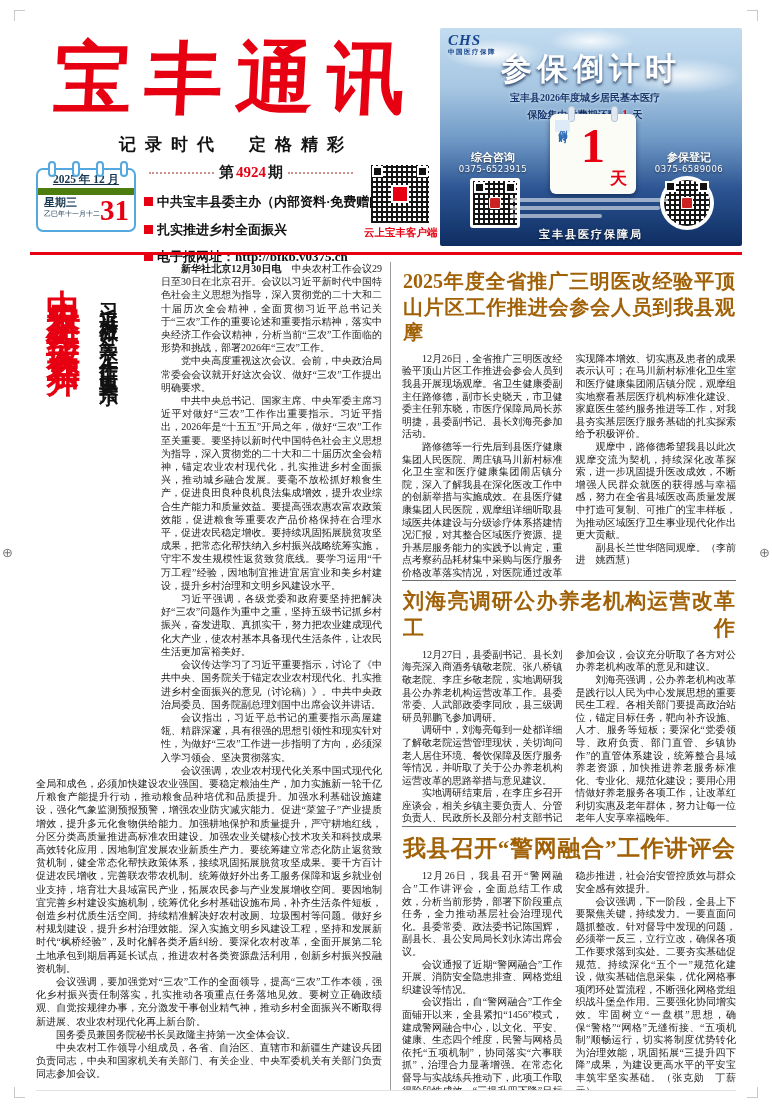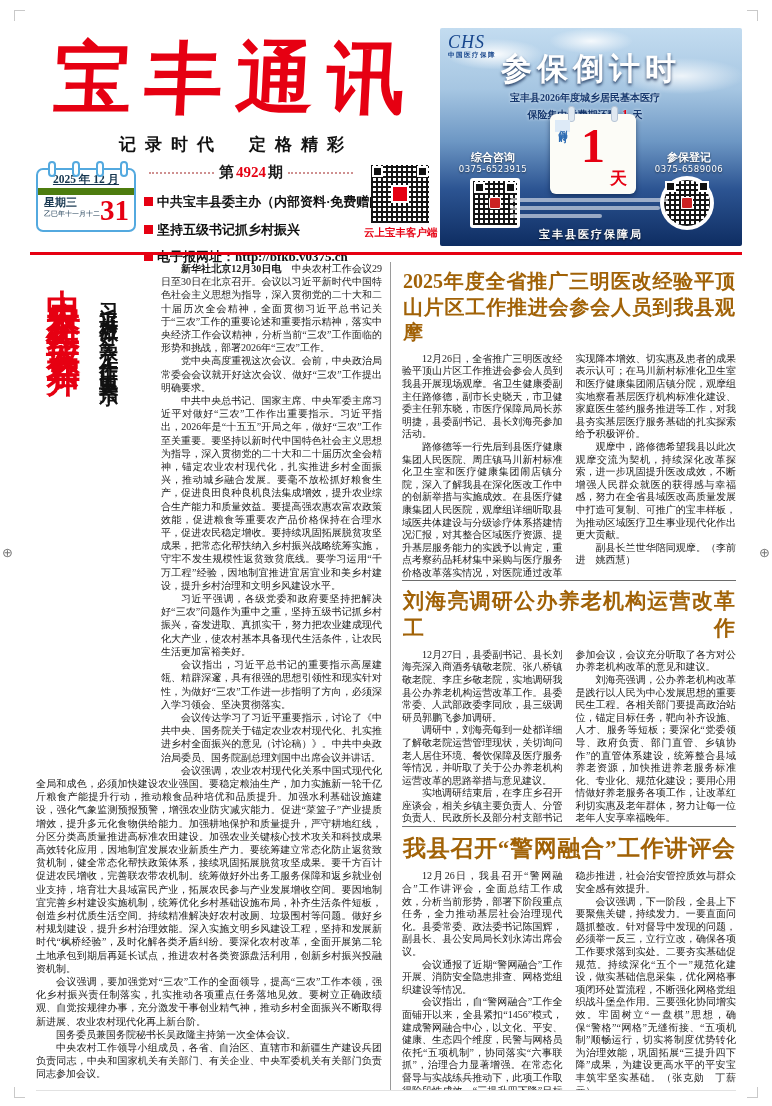--- a/index.html
+++ b/index.html
@@ -51,21 +51,21 @@
   .mast-qr .qc{width:14px;height:14px;background:#e60012;border:2px solid #fff;}
   .qr-caption{font-size:10.5px;font-weight:700;color:#e60012;margin-top:3px;white-space:nowrap;}
   
   .ad{position:absolute;left:440px;top:28px;width:302px;height:218px;overflow:hidden;border-radius:2px;
       background:
        radial-gradient(ellipse 70px 22px at 18% 12%, rgba(255,255,255,.95), transparent 70%),
        radial-gradient(ellipse 90px 26px at 80% 22%, rgba(255,255,255,.8), transparent 70%),
        radial-gradient(ellipse 60px 18px at 50% 6%, rgba(255,255,255,.85), transparent 70%),
        linear-gradient(180deg,#c3dcf0 0%,#a6c6e2 28%,#6d97c4 52%,#2c5492 74%,#0e2d62 100%);}
   .chs{position:absolute;left:8px;top:5px;line-height:1;color:#16458c;}
-  .chs-main{font-size:18px;font-weight:400;font-style:italic;letter-spacing:1px;}
+  .chs-main{font-size:15px;font-weight:700;font-style:italic;letter-spacing:1px;}
   .chs-sub{font-size:6.5px;font-weight:700;letter-spacing:1.5px;margin-top:1px;}
   .ad-title{position:absolute;left:0;right:0;top:20px;text-align:center;color:#fff;
             font-size:31px;font-weight:900;letter-spacing:5px;
             text-shadow:0 2px 3px rgba(8,30,70,.8);white-space:nowrap;}
   .ad-sub{position:absolute;left:0;right:12px;top:62px;text-align:center;color:#16386e;
           font-size:10px;font-weight:700;line-height:1.5;text-shadow:0 0 3px rgba(255,255,255,.9);}
   .ad-sub .n1{color:#e60012;font-size:12px;padding:0 2px;}
   .ad-card{position:absolute;left:110px;top:86px;width:86px;height:80px;background:#fcfcf7;
            border-radius:6px;box-shadow:0 2px 5px rgba(0,20,50,.5);}
   .ad-card .clip{position:absolute;top:-8px;width:5px;height:14px;background:#dfe8f1;
@@ -157,21 +157,21 @@
           <span>期</span>
           <span class="dots"></span>
         </div>
         <div class="publist">
           <div class="pubrow">
             <span class="bullet"></span>
             <span>中共宝丰县委主办（内部资料·免费赠阅）</span>
           </div>
           <div class="pubrow">
             <span class="bullet"></span>
-            <span>坚持五级书记抓乡村振兴</span>
+            <span>扎实推进乡村全面振兴</span>
           </div>
           <div class="pubrow">
             <span class="bullet"></span>
             <span>电子报网址：http://bfkb.v0375.cn</span>
           </div>
         </div>
       </div>
 
       <div class="mast-qr-wrap">
         <div class="qr mast-qr">
@@ -239,22 +239,22 @@
     <div class="left-block">
       <div class="vert-heads">
         <div class="vh-main">中央农村工作会议在京召开</div>
         <div class="vh-sub">习近平对做好『三农』工作作出重要指示</div>
       </div>
       <div class="main-body">
           <p class="para"><b>新华社北京12月30日电　</b>中央农村工作会议29日至30日在北京召开。会议以习近平新时代中国特色社会主义思想为指导，深入贯彻党的二十大和二十届历次全会精神，全面贯彻习近平总书记关于“三农”工作的重要论述和重要指示精神，落实中央经济工作会议精神，分析当前“三农”工作面临的形势和挑战，部署2026年“三农”工作。</p>
           <p class="para">党中央高度重视这次会议。会前，中央政治局常委会会议就开好这次会议、做好“三农”工作提出明确要求。</p>
           <p class="para">中共中央总书记、国家主席、中央军委主席习近平对做好“三农”工作作出重要指示。习近平指出，2026年是“十五五”开局之年，做好“三农”工作至关重要。要坚持以新时代中国特色社会主义思想为指导，深入贯彻党的二十大和二十届历次全会精神，锚定农业农村现代化，扎实推进乡村全面振兴，推动城乡融合发展。要毫不放松抓好粮食生产，促进良田良种良机良法集成增效，提升农业综合生产能力和质量效益。要提高强农惠农富农政策效能，促进粮食等重要农产品价格保持在合理水平，促进农民稳定增收。要持续巩固拓展脱贫攻坚成果，把常态化帮扶纳入乡村振兴战略统筹实施，守牢不发生规模性返贫致贫底线。要学习运用“千万工程”经验，因地制宜推进宜居宜业和美乡村建设，提升乡村治理和文明乡风建设水平。</p>
           <p class="para">习近平强调，各级党委和政府要坚持把解决好“三农”问题作为重中之重，坚持五级书记抓乡村振兴，奋发进取、真抓实干，努力把农业建成现代化大产业，使农村基本具备现代生活条件，让农民生活更加富裕美好。</p>
+          <p class="para">会议传达学习了习近平重要指示，讨论了《中共中央、国务院关于锚定农业农村现代化、扎实推进乡村全面振兴的意见（讨论稿）》。中共中央政治局委员、国务院副总理刘国中出席会议并讲话。</p>
           <p class="para">会议指出，习近平总书记的重要指示高屋建瓴、精辟深邃，具有很强的思想引领性和现实针对性，为做好“三农”工作进一步指明了方向，必须深入学习领会、坚决贯彻落实。</p>
-          <p class="para">会议传达学习了习近平重要指示，讨论了《中共中央、国务院关于锚定农业农村现代化、扎实推进乡村全面振兴的意见（讨论稿）》。中共中央政治局委员、国务院副总理刘国中出席会议并讲话。</p>
           <p class="para">会议强调，农业农村现代化关系中国式现代化全局和成色，必须加快建设农业强国。要稳定粮油生产，加力实施新一轮千亿斤粮食产能提升行动，推动粮食品种培优和品质提升。加强水利基础设施建设，强化气象监测预报预警，增强农业防灾减灾能力。促进“菜篮子”产业提质增效，提升多元化食物供给能力。加强耕地保护和质量提升，严守耕地红线，分区分类高质量推进高标准农田建设。加强农业关键核心技术攻关和科技成果高效转化应用，因地制宜发展农业新质生产力。要统筹建立常态化防止返贫致贫机制，健全常态化帮扶政策体系，接续巩固拓展脱贫攻坚成果。要千方百计促进农民增收，完善联农带农机制。统筹做好外出务工服务保障和返乡就业创业支持，培育壮大县域富民产业，拓展农民参与产业发展增收空间。要因地制宜完善乡村建设实施机制，统筹优化乡村基础设施布局，补齐生活条件短板，创造乡村优质生活空间。持续精准解决好农村改厕、垃圾围村等问题。做好乡村规划建设，提升乡村治理效能。深入实施文明乡风建设工程，坚持和发展新时代“枫桥经验”，及时化解各类矛盾纠纷。要深化农村改革，全面开展第二轮土地承包到期后再延长试点，推进农村各类资源盘活利用，创新乡村振兴投融资机制。</p>
           <p class="para">会议强调，要加强党对“三农”工作的全面领导，提高“三农”工作本领，强化乡村振兴责任制落实，扎实推动各项重点任务落地见效。要树立正确政绩观、自觉按规律办事，充分激发干事创业精气神，推动乡村全面振兴不断取得新进展、农业农村现代化再上新台阶。</p>
           <p class="para">国务委员兼国务院秘书长吴政隆主持第一次全体会议。</p>
           <p class="para">中央农村工作领导小组成员，各省、自治区、直辖市和新疆生产建设兵团负责同志，中央和国家机关有关部门、有关企业、中央军委机关有关部门负责同志参加会议。</p>
         </div>
     </div>
 
     <div class="right-block">
 
       <div class="article a1">

